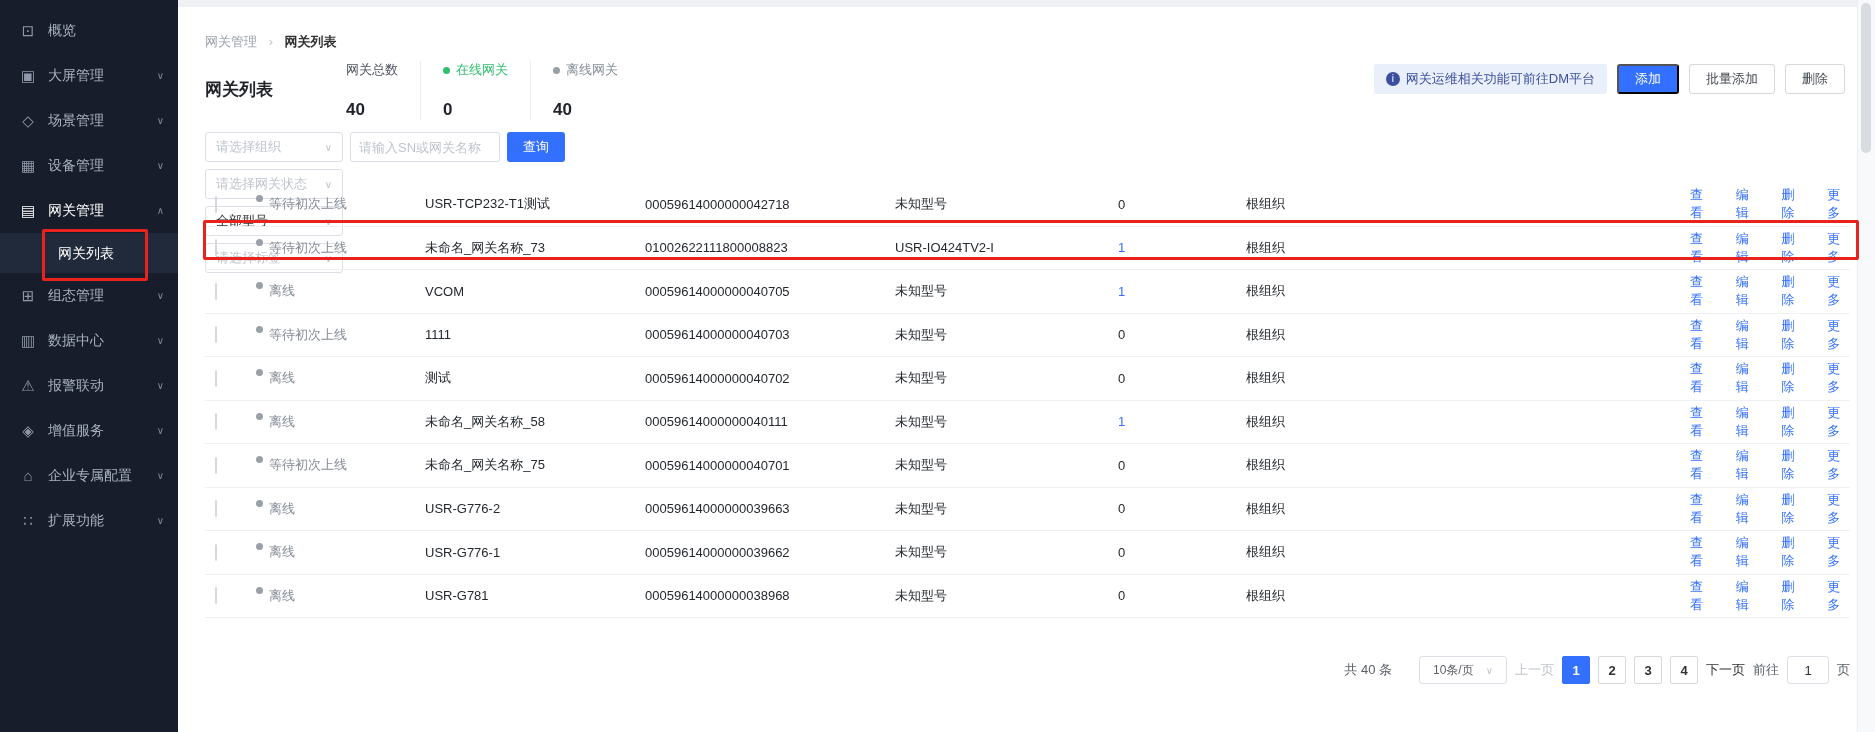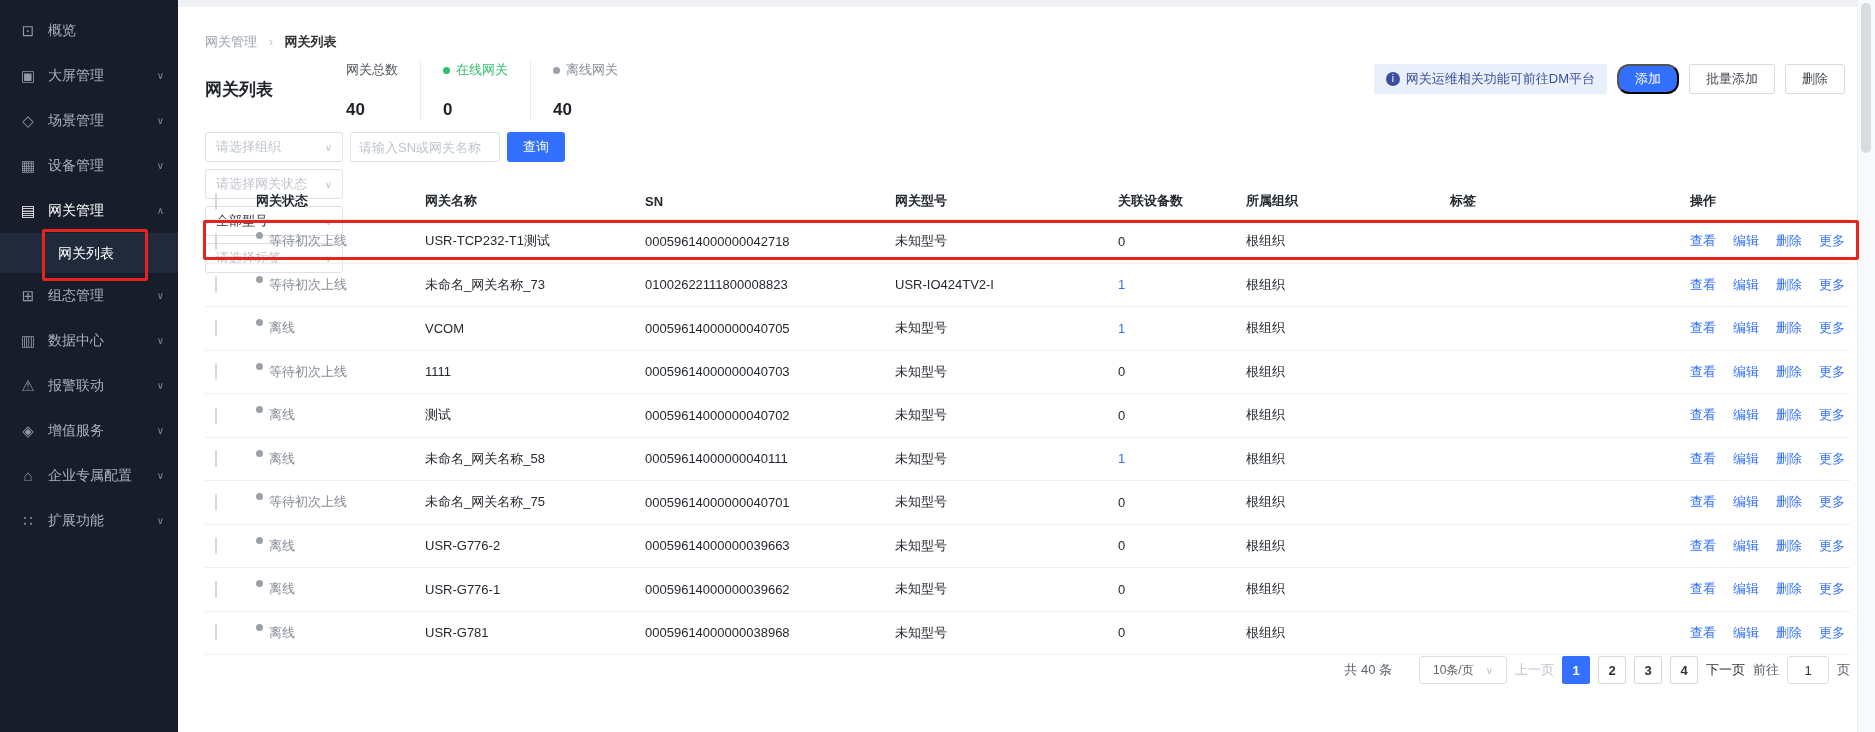--- a/index.html
+++ b/index.html
@@ -35,40 +35,40 @@
   .stat-label.gray { color:#878d96;justify-content:center; }
   .dot { width:7px; height:7px; border-radius:50%; margin-right:6px; display:inline-block; flex:none; }
   .dot.green { background:#30bf6e; }
   .dot.gray { background:#9aa0a8; }
   .stat-value { font-size:17px; font-weight:bold; color:#1f2329; margin-top:21px; }
 
   .top-actions { position:absolute; top:64px; right:30px; display:flex; gap:10px; height:30px; align-items:center; }
   .banner { height:30px; background:#eaf0fb; color:#3c4f9e; font-size:13px; padding:0 12px; border-radius:2px; display:flex; align-items:center; white-space:nowrap; cursor:pointer; }
   .info-icon { width:14px; height:14px; border-radius:50%; background:#3c4f9e; color:#fff; font-size:10px; line-height:14px; text-align:center; margin-right:6px; font-style:normal; flex:none; }
   .btn { height:30px; padding:0 16px; border-radius:3px; font-size:13px; display:flex; align-items:center; cursor:pointer; box-sizing:border-box; white-space:nowrap; }
-  .btn.primary { background:#3370ff; color:#fff;border-radius:12px; }
+  .btn.primary { background:#3370ff; color:#fff; }
   .btn.default { background:#fff; border:1px solid #d9d9d9; color:#464b52; }
 
   .filters { position:absolute; left:27px; top:132px; display:flex; gap:7px; }
   .select { width:138px; height:30px; border:1px solid #dcdfe6; border-radius:3px; display:flex; align-items:center; justify-content:space-between; padding:0 10px; box-sizing:border-box; font-size:13px; color:#bfc4cc; background:#fff; cursor:pointer; }
   .select.selected { color:#303133; }
   .chev { color:#c0c4cc; font-size:10px; }
   .search-input { width:150px; height:30px; border:1px solid #dcdfe6; border-radius:3px; padding:0 8px; box-sizing:border-box; font-size:13px; color:#303133; outline:none; }
   .search-input::placeholder { color:#bfc4cc; }
   .query-btn { width:58px; height:30px; background:#3370ff; color:#fff; border:none; border-radius:3px; font-size:13px; cursor:pointer; }
 
   .table { position:absolute; left:27px; top:183px; width:1645px; }
   .thead, .trow { display:grid; grid-template-columns:51px 169px 220px 250px 223px 128px 204px 240px 160px; align-items:center; }
   .thead { height:36px; border-bottom:1px solid #e4e7ed; font-weight:bold; font-size:13px; color:#24292f; }
   .trow { height:42.5px; border-bottom:1px solid #eef0f4; font-size:13px; color:#24292f; }
   .cb { width:14px; height:14px; border:1px solid #d4d7dc; border-radius:2px; background:#fff; margin-left:10px; cursor:pointer; box-sizing:border-box; }
   .status-cell { display:flex; align-items:flex-start; color:#868c96; }
   .status-cell .dot { background:#9aa0a8; }
   .link { color:#3370ff; cursor:pointer; }
-  .actions-cell { display:flex; gap:17px; }
+  .actions-cell { display:flex; gap:23px; }
 
   .pagination { position:absolute; top:656px; right:25px; display:flex; align-items:center; gap:8px; font-size:13px; color:#5a6068; }
   .psize { width:88px; height:28px; border:1px solid #dcdfe6; border-radius:3px; display:flex; align-items:center; justify-content:space-between; padding:0 13px; box-sizing:border-box; font-size:12px; color:#606266; background:#fff; cursor:pointer;margin-left:19px; }
   .pbtn { min-width:28px; height:28px; border:1px solid #d9d9d9; border-radius:2px; display:flex; align-items:center; justify-content:center; font-size:13px; color:#303133; font-weight:bold; background:#fff; cursor:pointer; box-sizing:border-box; }
   .pbtn.active { background:#3370ff; border-color:#3370ff; color:#fff; }
   .prev { color:#c0c4cc; cursor:default; }
   .next { color:#303133; cursor:pointer; }
   .goto-input { width:42px; height:28px; border:1px solid #dcdfe6; border-radius:3px; text-align:center; font-size:13px; color:#303133; box-sizing:border-box; outline:none; }
 
   .scrollbar { position:absolute; right:0; top:0; width:17px; height:732px; background:#f8f9fa; border-left:1px solid #eceef1; z-index:3; }
@@ -206,31 +206,20 @@
           <div class="select">
             <span>请选择标签</span>
             <span class="chev">∨</span>
           </div>
         </span>
       <input class="search-input" type="text" placeholder="请输入SN或网关名称" style="">
       <button class="query-btn">查询</button>
     </div>
 
     <div class="table">
-      <div class="thead" id="thead">
-          <div><span class="cb"></span></div>
-          <div>网关状态</div>
-          <div>网关名称</div>
-          <div>SN</div>
-          <div>网关型号</div>
-          <div>关联设备数</div>
-          <div>所属组织</div>
-          <div>标签</div>
-          <div>操作</div>
-        </div>
       <div id="tbody">
           <div class="trow">
             <div><span class="cb"></span></div>
             <div class="status-cell">
               <span class="dot"></span>
               <span>等待初次上线</span>
             </div>
             <div>USR-TCP232-T1测试</div>
             <div>00059614000000042718</div>
             <div>未知型号</div>

